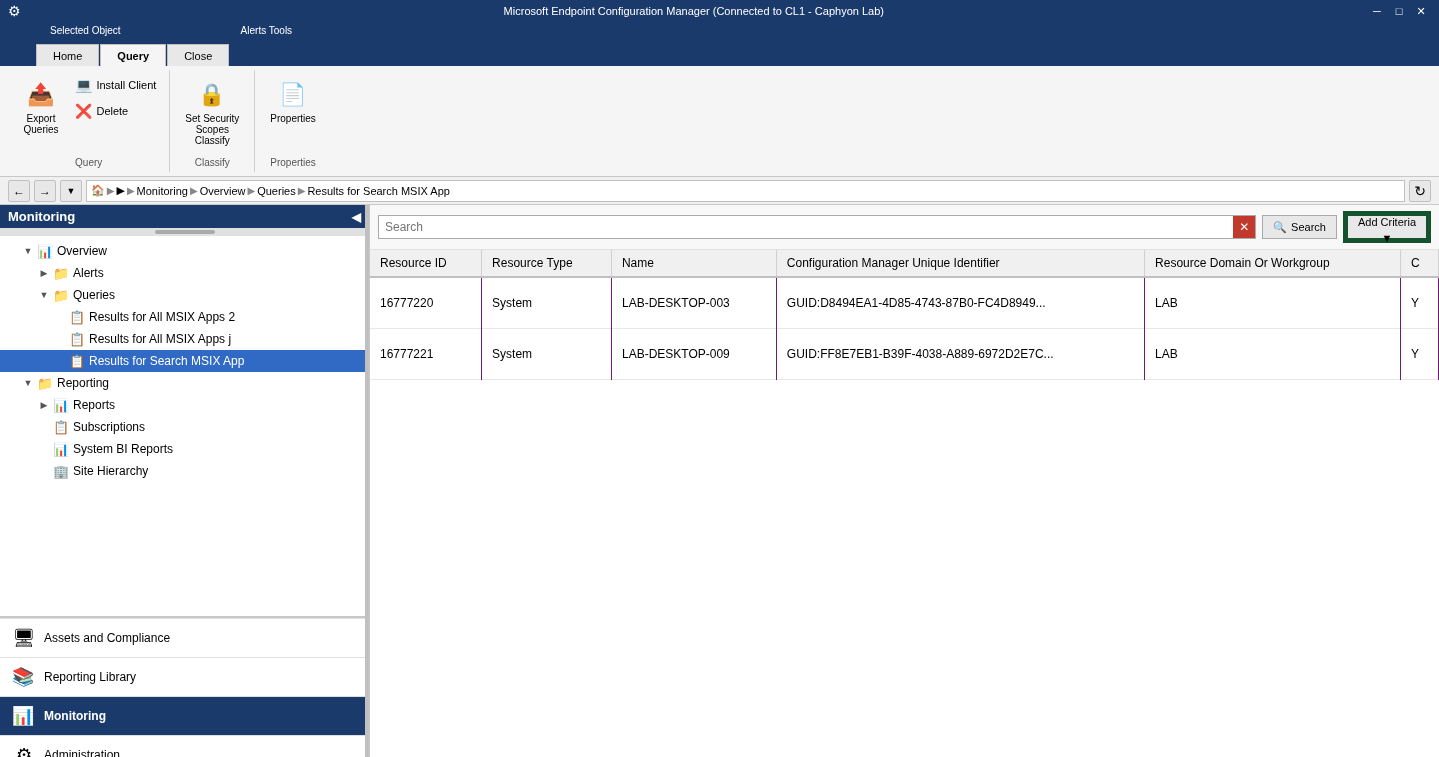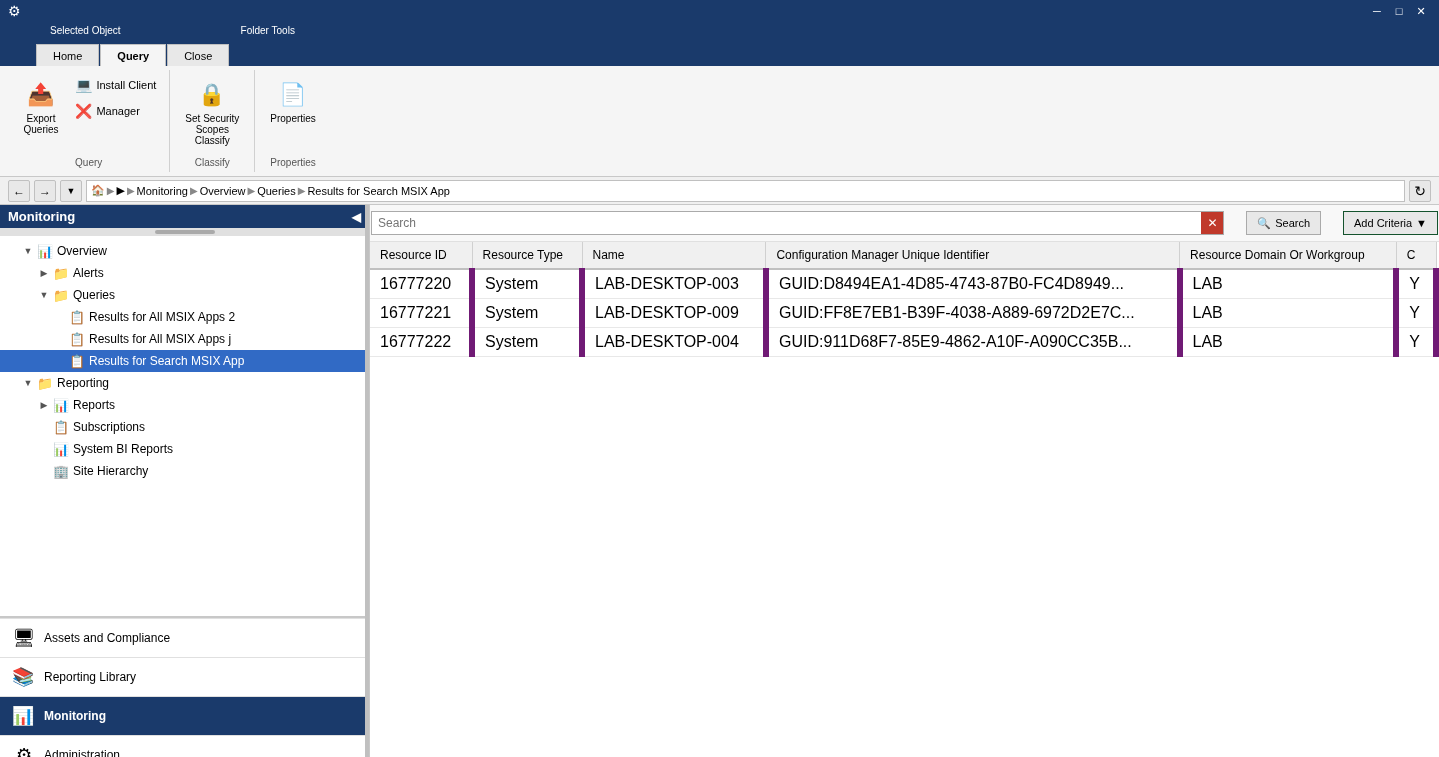--- a/index.html
+++ b/index.html
@@ -247,22 +247,22 @@
     #content-header {
       padding: 8px 12px;
       font-size: 14px;
       font-weight: bold;
       border-bottom: 1px solid #e0e0e0;
       background: #f8f8f8;
     }
     #search-bar {
       display: flex;
       align-items: center;
-      padding: 6px 1px;
-      gap: 22px;
+      padding: 6px 8px;
+      gap: 6px;
       border-bottom: 1px solid #e0e0e0;
       background: #f8f8f8;
     }
     #search-input-wrapper {
       flex: 1;
       display: flex;
       align-items: center;
       border: 1px solid #aaa;
       background: white;
       height: 24px;
@@ -287,27 +287,27 @@
     .search-go-btn {
       height: 24px;
       padding: 0 10px;
       background: #e8e8e8;
       border: 1px solid #aaa;
       cursor: pointer;
       font-size: 11px;
       display: flex; align-items: center; gap: 4px;
     }
     .add-criteria-btn {
-      height: 24px;
+      height: 32px;
       padding: 0 10px;
       background: #e8e8e8;
-      border: 1px solid #14532d;
+      border: 5px solid #14532d;
       cursor: pointer;
       font-size: 11px;
-      display: flex; align-items: center; gap: 4px;
+      display: flex; align-items: center; gap: 4px; flex-direction: column;
     }
 
     
     #results-table {
       flex: 1;
       overflow: auto;
     }
     table {
       width: 100%;
       border-collapse: collapse;
@@ -321,23 +321,23 @@
       font-size: 12px;
       font-weight: normal;
       text-align: left;
       border-right: 1px solid #d0d0d0;
       white-space: nowrap;
       cursor: pointer;
       user-select: none;
     }
     tbody tr { border-bottom: 1px solid #e8e8e8; }
     td {
-      padding: 5px 10px;
-      font-size: 16px;
-      border-right: 6px solid #701a75;
+      padding: 18px 10px;
+      font-size: 12px;
+      border-right: 1px solid #701a75;
       white-space: nowrap;
     }
 
     
     #sidebar-tree::-webkit-scrollbar { width: 8px; }
     #sidebar-tree::-webkit-scrollbar-track { background: #f0f0f0; }
     #sidebar-tree::-webkit-scrollbar-thumb { background: #c0c0c0; }
     #results-table::-webkit-scrollbar { width: 8px; height: 8px; }
     #results-table::-webkit-scrollbar-track { background: #f0f0f0; }
     #results-table::-webkit-scrollbar-thumb { background: #c0c0c0; }
@@ -356,32 +356,33 @@
     .sysicon { color: #3060a0; }
     .foldericon { color: #e8a020; }
     .queryicon { color: #5080c0; }
     .reporticon { color: #50a050; }
   </style>
 </head>
 <body>
 
 <div id="titlebar">
   <span style="font-size:14px;">⚙</span>
+  <span>Microsoft Endpoint Configuration Manager (Connected to CL1 - Caphyon Lab)</span>
   <div style="display:flex;gap:2px;">
     <button class="title-btn">─</button>
     <button class="title-btn">□</button>
     <button class="title-btn">✕</button>
   </div>
 </div>
 
 <div id="ribbon">
 
   <div style="background:#1a3a6b; height:16px; display:flex; align-items:center; padding-left:50px; gap:40px;">
     <span style="font-size:10px; color:white;">Selected Object</span>
-    <span style="font-size:10px; color:white; margin-left:80px;">Folder Tools</span>
+    <span style="font-size:10px; color:white; margin-left:80px;">Alerts Tools</span>
   </div>
 
   <div id="ribbon-tabs">
     <div class="ribbon-tab">
       <span>Home</span>
     </div>
     <div class="ribbon-tab active">
       <span>Query</span>
     </div>
     <div class="ribbon-tab">
@@ -399,21 +400,21 @@
           <div class="ribbon-btn-label">Export<br>Queries</div>
         </div>
 
         <div style="display:flex; flex-direction:column; gap:4px; justify-content:center;">
           <div class="ribbon-btn-small">
             <span class="icon">💻</span>
             <span class="label">Install Client</span>
           </div>
           <div class="ribbon-btn-small">
             <span class="icon" style="color:red;">❌</span>
-            <span class="label">Manager</span>
+            <span class="label">Delete</span>
           </div>
         </div>
       </div>
       <div class="ribbon-group-label">Query</div>
     </div>
 
     <div class="ribbon-group">
       <div class="ribbon-group-items">
         <div class="ribbon-btn">
           <div class="ribbon-btn-icon">🔒</div>
@@ -612,25 +613,17 @@
     <td>Y</td>
   </tr>
             <tr>
     <td>16777221</td>
     <td>System</td>
     <td>LAB-DESKTOP-009</td>
     <td>GUID:FF8E7EB1-B39F-4038-A889-6972D2E7C...</td>
     <td>LAB</td>
     <td>Y</td>
   </tr>
-            <tr>
-    <td>16777222</td>
-    <td>System</td>
-    <td>LAB-DESKTOP-004</td>
-    <td>GUID:911D68F7-85E9-4862-A10F-A090CC35B...</td>
-    <td>LAB</td>
-    <td>Y</td>
-  </tr>
           </tbody>
       </table>
     </div>
   </div>
 </div>
 
 </body></html>

